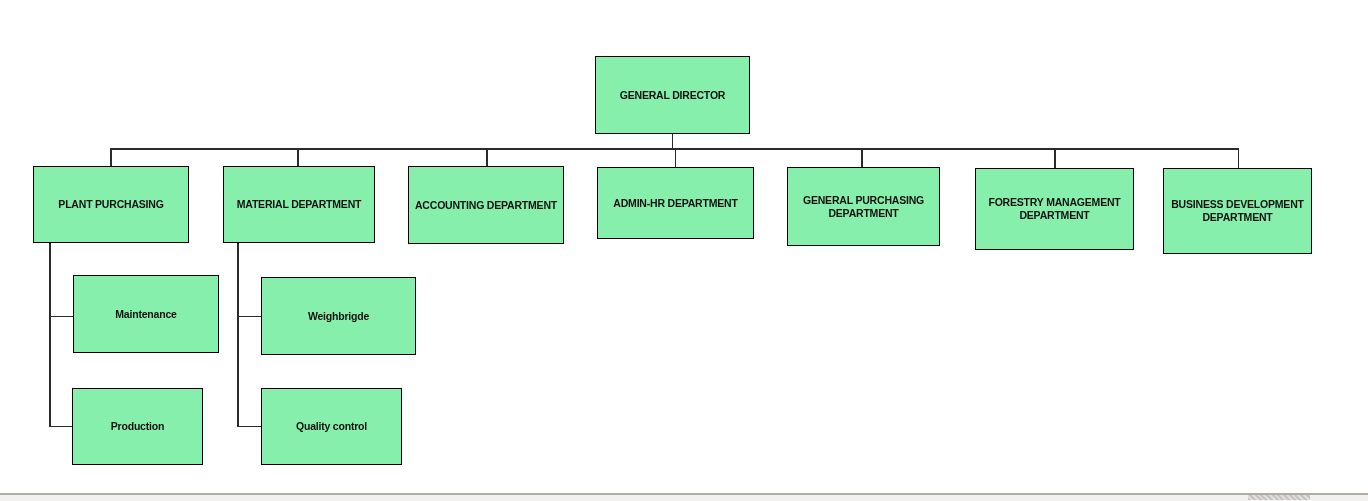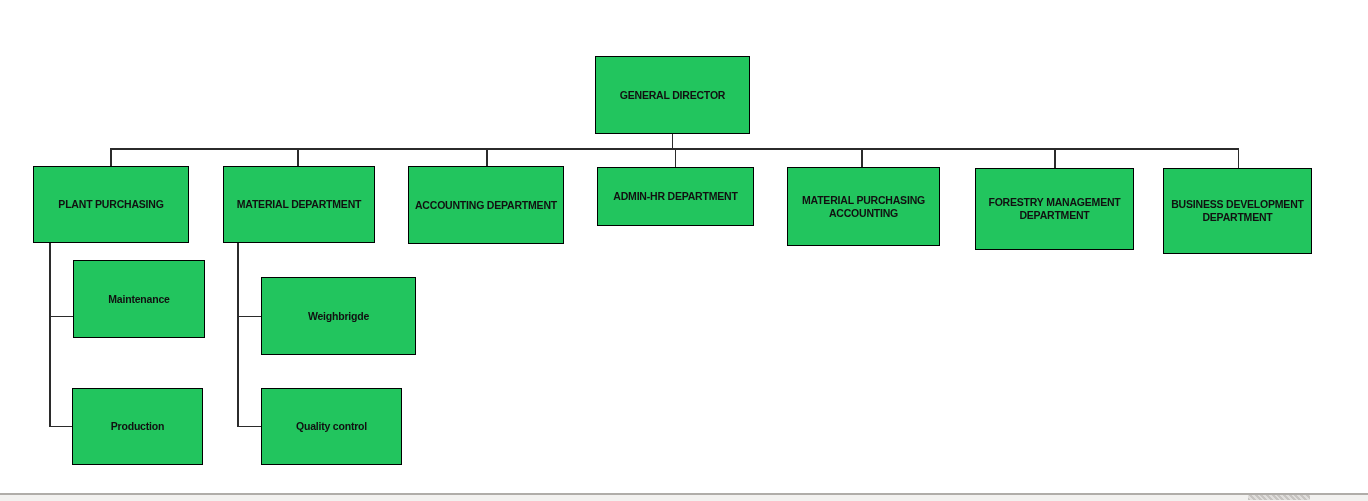--- a/index.html
+++ b/index.html
@@ -23,21 +23,21 @@
     overflow: hidden;
   }
   
   .cline {
     position: absolute;
     background: var(--connector);
   }
   
   .node {
     position: absolute;
-    background: #22c55e;
+    background: #86efac;
     border: 1.5px solid var(--box-border);
     display: flex;
     align-items: center;
     justify-content: center;
     text-align: center;
   }
   .node-label {
     font-size: 10.5px;
     font-weight: bold;
     color: var(--text);
@@ -96,34 +96,34 @@
 
   <div class="node one-line" style="left:33px; top:166px; width:156px; height:77px">
     <span class="node-label">PLANT PURCHASING</span>
   </div>
   <div class="node one-line" style="left:223px; top:166px; width:152px; height:77px">
     <span class="node-label">MATERIAL DEPARTMENT</span>
   </div>
   <div class="node one-line" style="left:408px; top:166px; width:156px; height:78px">
     <span class="node-label">ACCOUNTING DEPARTMENT</span>
   </div>
-  <div class="node one-line" style="left:597px; top:167px; width:157px; height:59px">
+  <div class="node one-line" style="left:597px; top:167px; width:157px; height:72px">
     <span class="node-label">ADMIN-HR DEPARTMENT</span>
   </div>
   <div class="node" style="left:787px; top:167px; width:153px; height:79px">
-    <span class="node-label">MATERIAL PURCHASING ACCOUNTING</span>
+    <span class="node-label">GENERAL PURCHASING DEPARTMENT</span>
   </div>
   <div class="node" style="left:975px; top:168px; width:159px; height:82px">
     <span class="node-label">FORESTRY MANAGEMENT DEPARTMENT</span>
   </div>
   <div class="node" style="left:1163px; top:168px; width:149px; height:86px">
     <span class="node-label">BUSINESS DEVELOPMENT DEPARTMENT</span>
   </div>
 
-  <div class="node one-line" style="left:73px; top:260px; width:132px; height:78px">
+  <div class="node one-line" style="left:73px; top:275px; width:146px; height:78px">
     <span class="node-label">Maintenance</span>
   </div>
   <div class="node one-line" style="left:261px; top:277px; width:155px; height:78px">
     <span class="node-label">Weighbrigde</span>
   </div>
 
   <div class="node one-line" style="left:72px; top:388px; width:131px; height:77px">
     <span class="node-label">Production</span>
   </div>
   <div class="node one-line" style="left:261px; top:388px; width:141px; height:77px">

